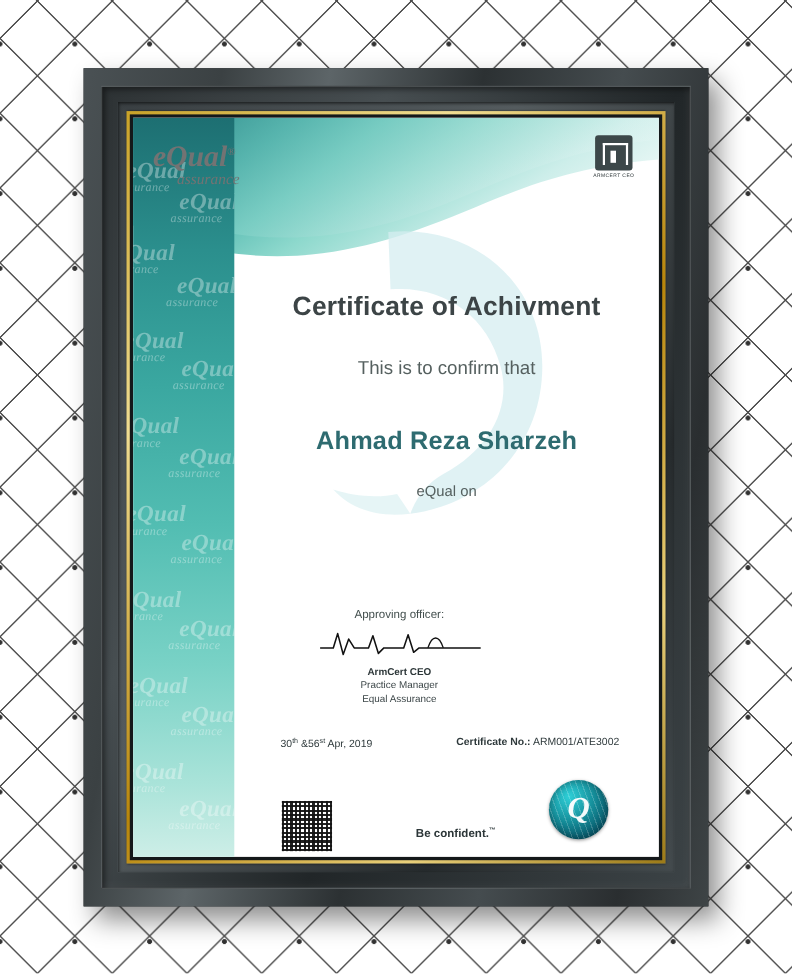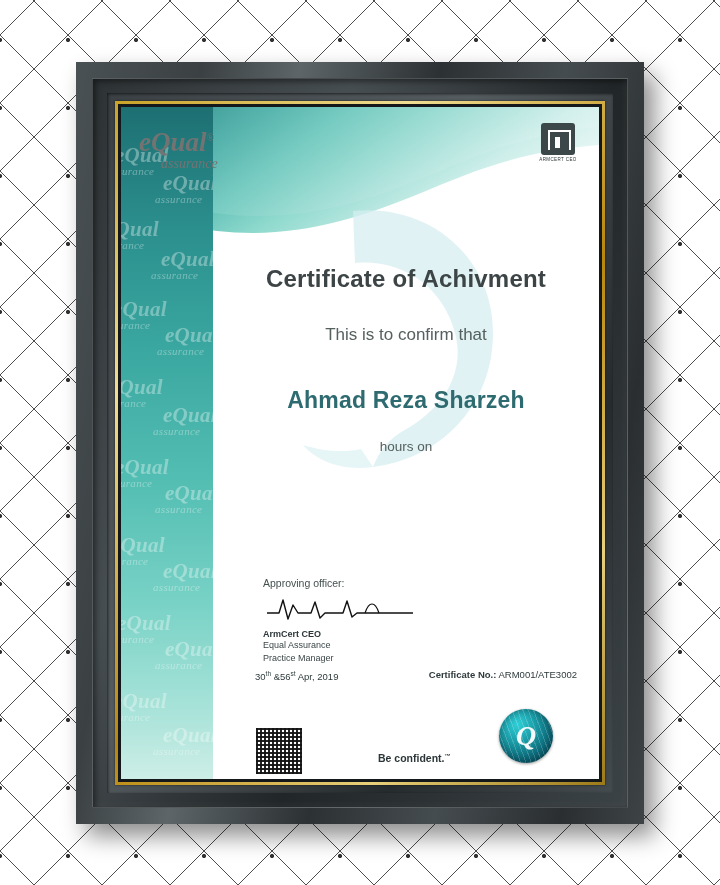--- a/index.html
+++ b/index.html
@@ -245,22 +245,23 @@
     font-size: 17px;
     font-style: italic;
     font-weight: bold;
     color: #3b4547;
   }
 
   
   #sign-block {
     position: absolute;
     left: 50px;
-    top: 470px;
+    top: 446px;
     width: 200px;
+    text-align: center;
   }
   #sign-label {
     font-size: 10.5px;
     color: #44504f;
     margin-bottom: 4px;
   }
   #sign-mark {
     height: 30px;
     margin-left: 2px;
   }
@@ -280,21 +281,21 @@
     position: absolute;
     left: 42px;
     top: 563px;
     font-size: 9.5px;
     color: #2f3a3c;
   }
   #date-line sup { font-size: 6.5px; }
 
   #cert-no {
     position: absolute;
-    right: 22px;
+    right: 36px;
     top: 562px;
     font-size: 9.5px;
     color: #2f3a3c;
   }
   #cert-no .lbl { font-weight: bold; }
 
   #qr {
     position: absolute;
     left: 42px;
     top: 620px;
@@ -430,33 +431,33 @@
       <div id="ceo-badge">
         <div class="badge-box"></div>
         <div class="badge-label">ARMCERT CEO</div>
       </div>
 
       <div id="title">Certificate of Achivment</div>
       <div id="subtitle">This is to confirm that</div>
       <div id="recipient">Ahmad Reza Sharzeh</div>
 
       <div id="completion">
-        <div>hours on</div>
+        <div>eQual on</div>
       </div>
 
 
       <div id="sign-block">
         <div id="sign-label">Approving officer:</div>
         <svg id="sign-mark" viewBox="0 0 150 30">
           <path d="M2,20 L14,20 L18,7 L23,26 L28,12 L33,20 L46,20 L50,9 L55,25 L60,20 L78,20 L82,8 L87,24 L92,20 L110,20 L116,20 L122,20 L128,20 L136,20 L148,20" fill="none" stroke="#111" stroke-width="1.4" stroke-linejoin="round"></path>
           <path d="M100,20 C104,8 110,8 114,20" fill="none" stroke="#111" stroke-width="1.2"></path>
         </svg>
         <div id="sign-name">ArmCert CEO</div>
+        <div id="sign-role">Practice Manager</div>
         <div id="sign-org">Equal Assurance</div>
-        <div id="sign-role">Practice Manager</div>
       </div>
 
       <div id="date-line">
         <span>30</span><sup>th</sup><span> &amp;</span><span>56</span><sup>st</sup><span> Apr, 2019</span>
       </div>
 
       <div id="cert-no">
         <span class="lbl">Certificate No.:</span>
         <span>ARM001/ATE3002</span>
       </div>

